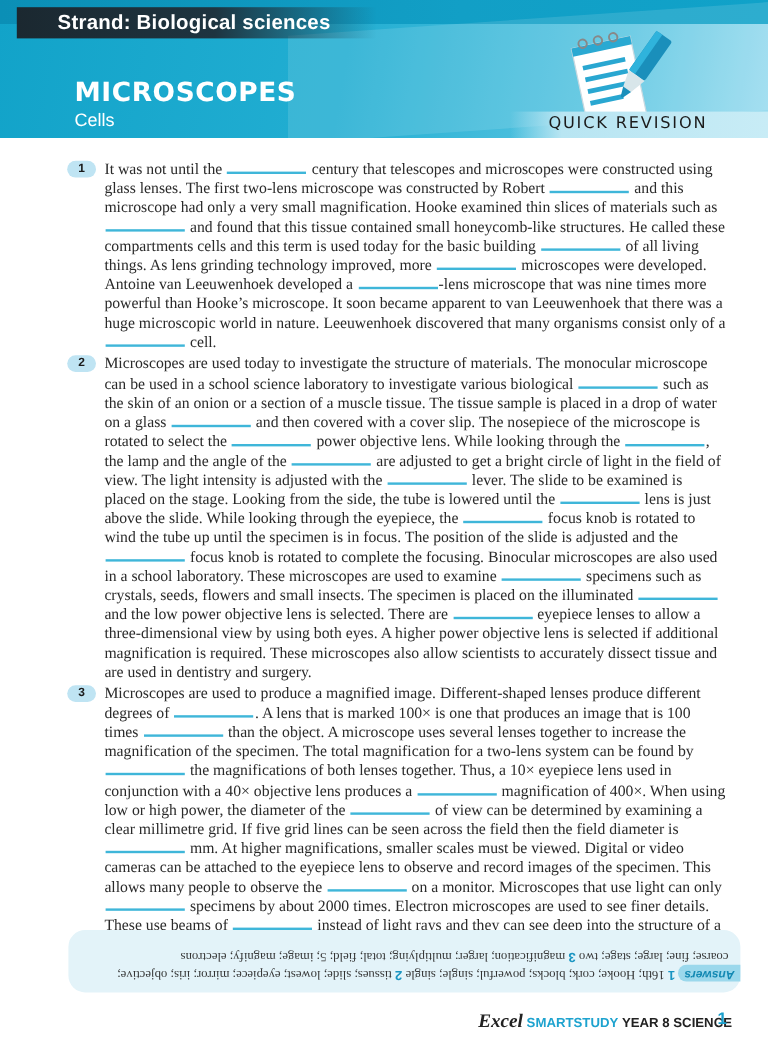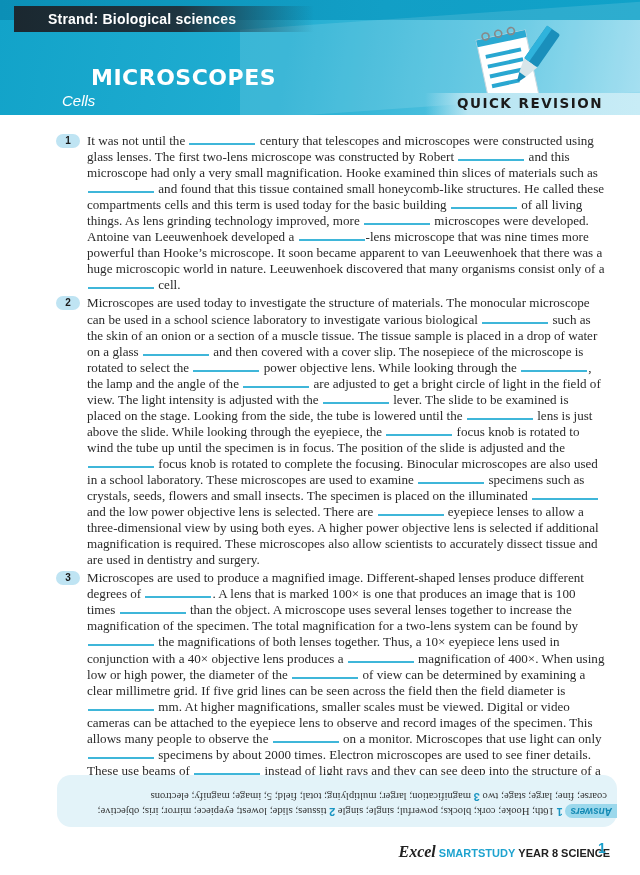--- a/index.html
+++ b/index.html
@@ -8,29 +8,29 @@
 
   .header { position: absolute; left: 0; top: 0; width: 640px; height: 115px;
     background: linear-gradient(100deg, #12a3c9 0%, #22aed2 45%, #5cc6e2 80%, #9bdcef 100%); overflow: hidden; }
   .header .top-band { position: absolute; left: 0; top: 0; width: 640px; height: 20px;
     background: linear-gradient(90deg,#0b8fb6,#129fc6 60%,#10a2c9); }
   .header .diag { position: absolute; left: 240px; top: 14px; width: 450px; height: 90px;
     background: rgba(255,255,255,0.12); transform: skewY(-4deg); }
   .strand { position: absolute; left: 14px; top: 6px; width: 300px; height: 26px;
     background: linear-gradient(90deg, #1b2830 0%, #1e3440 55%, rgba(20,60,80,0) 100%);
     color: #fff; font-family: "Liberation Sans", "DejaVu Sans", sans-serif; font-weight: bold;
-    font-size: 14px; line-height: 26px; padding-left: 34px; letter-spacing: 0.2px; }
+    font-size: 17px; line-height: 26px; padding-left: 34px; letter-spacing: 0.2px; }
   .title { position: absolute; left: 62px; top: 65px; color: #fff;
-    font-family: "DejaVu Sans", "Liberation Sans", sans-serif; font-weight: bold; font-size: 22px; letter-spacing: 0.5px; margin-left: 29px; }
+    font-family: "DejaVu Sans", "Liberation Sans", sans-serif; font-weight: bold; font-size: 22px; letter-spacing: 0.5px; }
   .subtitle { position: absolute; left: 62px; top: 92px; color: #fff;
-    font-family: "Liberation Sans", sans-serif; font-style: italic; font-size: 15px; }
+    font-family: "Liberation Sans", sans-serif; font-size: 15px; }
   .qr { position: absolute; left: 425px; top: 93px; width: 215px; height: 22px;
     background: linear-gradient(90deg, rgba(160,220,238,0) 0%, #b8e5f2 20%, #c8ecf6 100%); }
   .qr span { position: absolute; left: 32px; top: 2px; font-family: "DejaVu Sans", sans-serif;
-    font-weight: bold; font-size: 13.5px; color: #1b1b1b; letter-spacing: 1.5px; }
+    font-weight: normal; font-size: 13.5px; color: #1b1b1b; letter-spacing: 1.5px; }
   .notepad { position: absolute; left: 470px; top: 20px; width: 90px; height: 80px; }
 
   .content { position: absolute; left: 56px; top: 133px; width: 550px; font-size: 13.1px; line-height: 16.05px; }
   .item { position: relative; padding-left: 31px; margin-bottom: 2px; }
   .badge { position: absolute; left: 0; top: 1px; width: 24px; height: 14px; border-radius: 7px;
     background: #bfe4f3; color: #1a1a1a; font-family: "Liberation Sans", sans-serif; font-weight: bold;
     font-size: 10px; text-align: center; line-height: 14px; }
   .blank { display: inline-block; width: 66px; border-bottom: 2px solid #3fb6d9; height: 10px; vertical-align: baseline; margin: 0 1px; }
 
   .answers { position: absolute; left: 57px; top: 775px; width: 560px; height: 52px;

